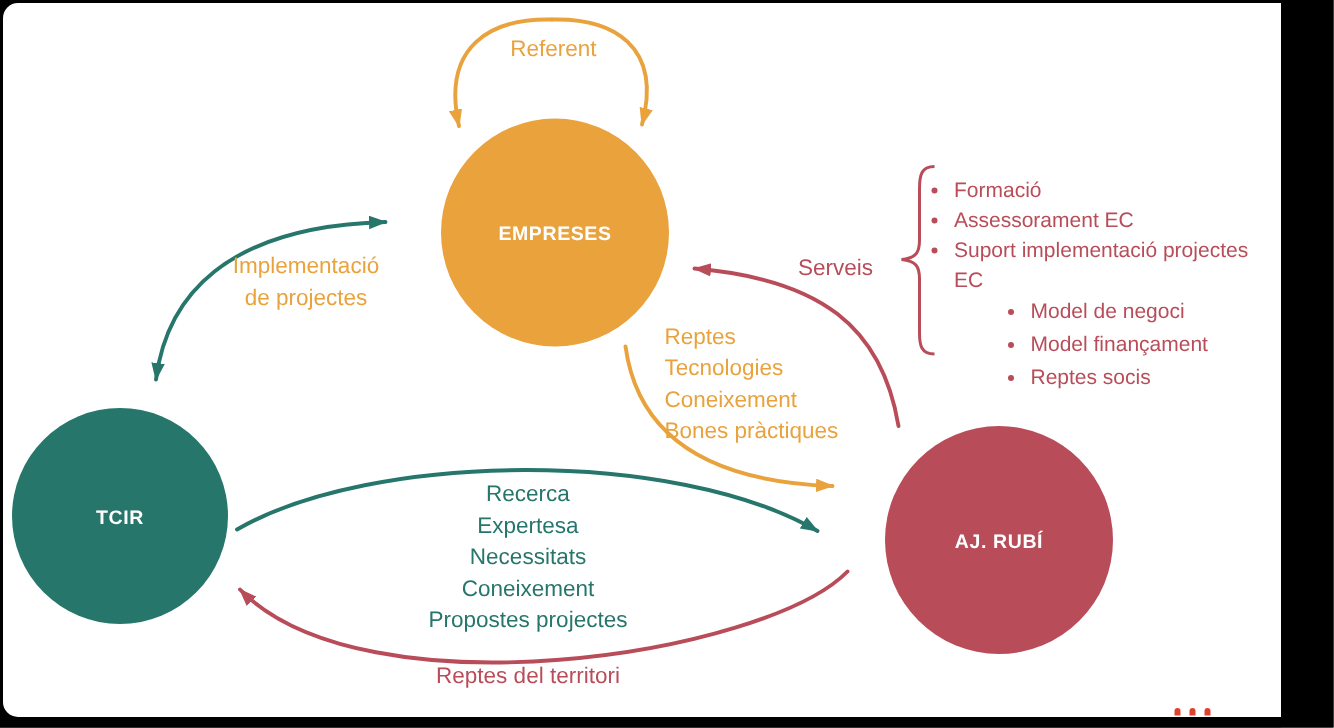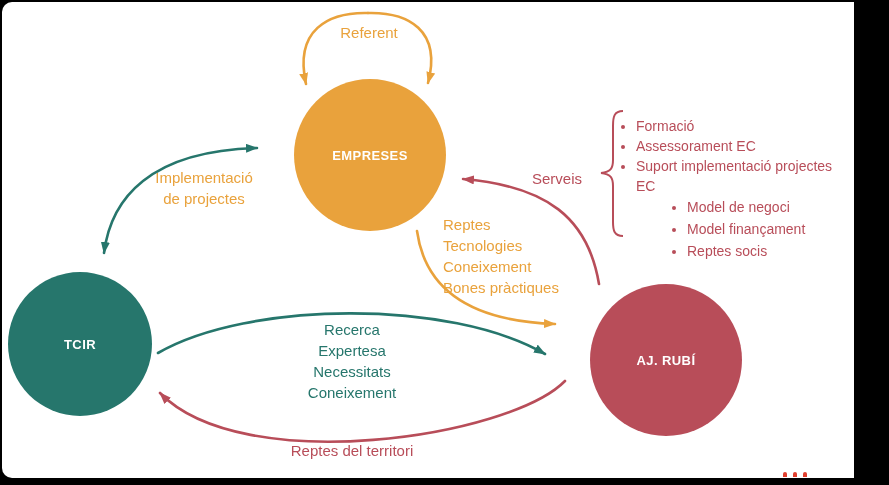--- a/index.html
+++ b/index.html
@@ -101,20 +101,21 @@
 
   <div class="circle" style="left:8px;top:272px;width:144px;height:144px;background:var(--teal,#26766C);">
     <span>TCIR</span>
   </div>
 
   <div class="txt teal center" style="left:252px;top:319px;width:200px;">
     <div>Recerca</div>
     <div>Expertesa</div>
     <div>Necessitats</div>
     <div>Coneixement</div>
+    <div>Propostes projectes</div>
   </div>
 
   <div class="circle" style="left:590px;top:284px;width:152px;height:152px;background:var(--red,#B84D59);">
     <span>AJ. RUBÍ</span>
   </div>
 
   <div class="txt red center" style="left:262px;top:440px;width:180px;">Reptes del territori</div>
 
   <div class="dots">
     <i></i>

